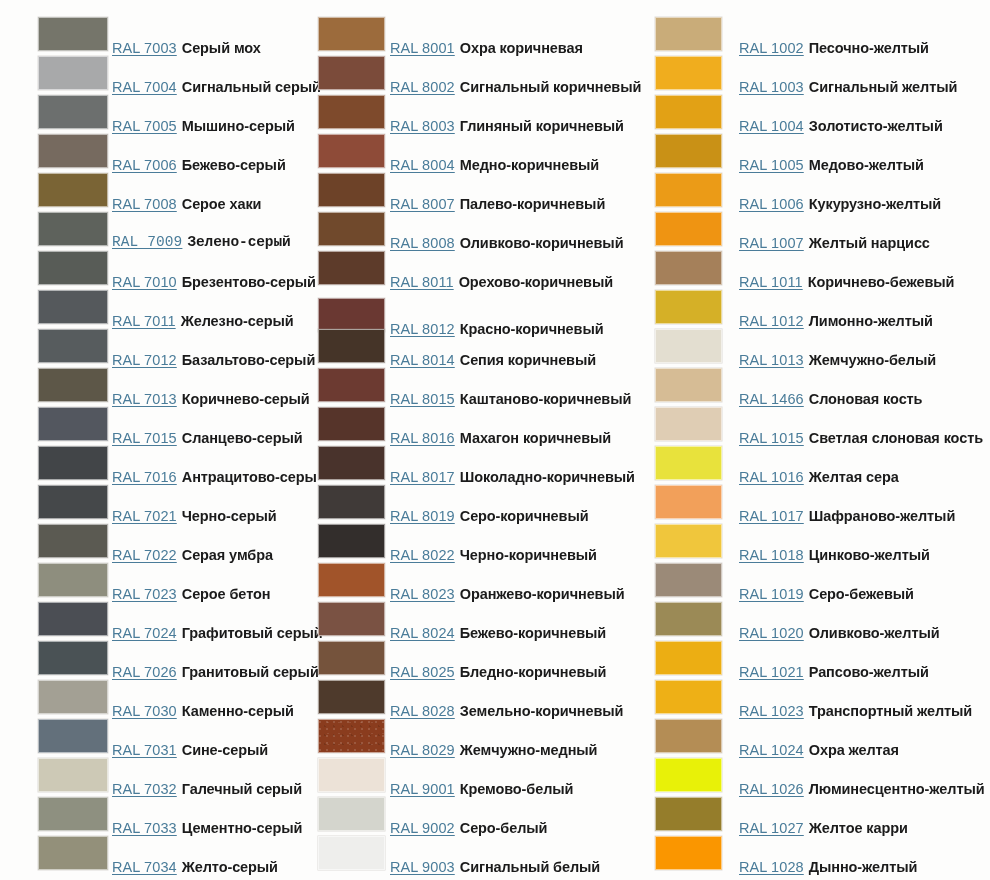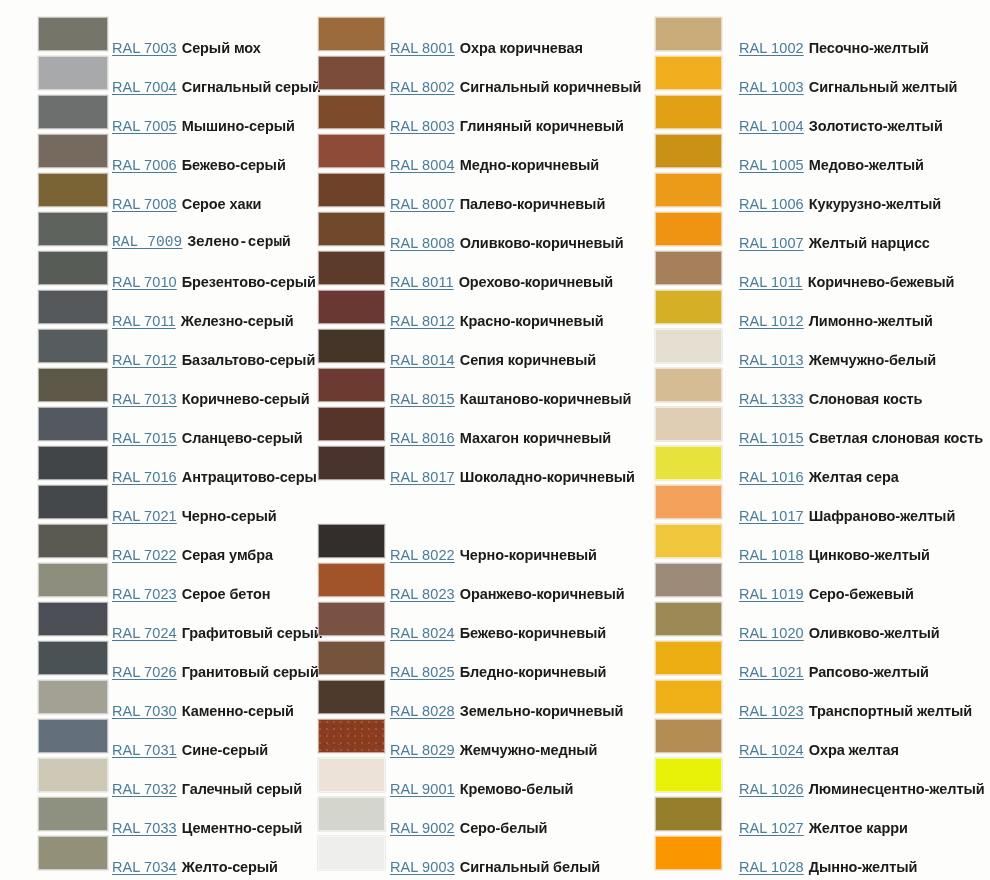--- a/index.html
+++ b/index.html
@@ -202,39 +202,43 @@
         <div class="label"><a class="ral-code" href="#">RAL 8007</a><span class="ral-name">Палево-коричневый</span></div>
       </div>
       <div class="swatch-row" style="top: 212px; height: 39px;">
         <div class="swatch" style="background-color: rgb(112, 73, 44); height: 34px;"></div>
         <div class="label"><a class="ral-code" href="#">RAL 8008</a><span class="ral-name">Оливково-коричневый</span></div>
       </div>
       <div class="swatch-row" style="top: 251px; height: 39px;">
         <div class="swatch" style="background-color: rgb(93, 59, 42); height: 34px;"></div>
         <div class="label"><a class="ral-code" href="#">RAL 8011</a><span class="ral-name">Орехово-коричневый</span></div>
       </div>
-      <div class="swatch-row" style="top: 290px; height: 39px; padding-left: 29px;">
+      <div class="swatch-row" style="top: 298px; height: 39px; padding-left: 29px;">
         <div class="swatch" style="background-color: rgb(106, 56, 50); height: 34px;"></div>
         <div class="label"><a class="ral-code" href="#">RAL 8012</a><span class="ral-name">Красно-коричневый</span></div>
       </div>
       <div class="swatch-row" style="top: 329px; height: 39px;">
         <div class="swatch" style="background-color: rgb(69, 52, 40); height: 34px;"></div>
         <div class="label"><a class="ral-code" href="#">RAL 8014</a><span class="ral-name">Сепия коричневый</span></div>
       </div>
       <div class="swatch-row" style="top: 368px; height: 39px;">
         <div class="swatch" style="background-color: rgb(108, 58, 49); height: 34px;"></div>
         <div class="label"><a class="ral-code" href="#">RAL 8015</a><span class="ral-name">Каштаново-коричневый</span></div>
       </div>
       <div class="swatch-row" style="top: 407px; height: 39px;">
         <div class="swatch" style="background-color: rgb(86, 52, 42); height: 34px;"></div>
         <div class="label"><a class="ral-code" href="#">RAL 8016</a><span class="ral-name">Махагон коричневый</span></div>
       </div>
       <div class="swatch-row" style="top: 446px; height: 39px;">
         <div class="swatch" style="background-color: rgb(73, 51, 44); height: 34px;"></div>
         <div class="label"><a class="ral-code" href="#">RAL 8017</a><span class="ral-name">Шоколадно-коричневый</span></div>
+      </div>
+      <div class="swatch-row" style="top: 485px; height: 39px;">
+        <div class="swatch" style="background-color: rgb(64, 58, 56); height: 34px;"></div>
+        <div class="label"><a class="ral-code" href="#">RAL 8019</a><span class="ral-name">Серо-коричневый</span></div>
       </div>
       <div class="swatch-row" style="top: 524px; height: 39px;">
         <div class="swatch" style="background-color: rgb(51, 46, 44); height: 34px;"></div>
         <div class="label"><a class="ral-code" href="#">RAL 8022</a><span class="ral-name">Черно-коричневый</span></div>
       </div>
       <div class="swatch-row" style="top: 563px; height: 39px;">
         <div class="swatch" style="background-color: rgb(161, 84, 42); height: 34px;"></div>
         <div class="label"><a class="ral-code" href="#">RAL 8023</a><span class="ral-name">Оранжево-коричневый</span></div>
       </div>
       <div class="swatch-row" style="top: 602px; height: 39px;">
@@ -298,21 +302,21 @@
       <div class="swatch-row" style="top: 290px; height: 39px;">
         <div class="swatch" style="background-color: rgb(213, 176, 39); height: 34px;"></div>
         <div class="label"><a class="ral-code" href="#">RAL 1012</a><span class="ral-name">Лимонно-желтый</span></div>
       </div>
       <div class="swatch-row" style="top: 329px; height: 39px;">
         <div class="swatch" style="background-color: rgb(227, 222, 208); height: 34px;"></div>
         <div class="label"><a class="ral-code" href="#">RAL 1013</a><span class="ral-name">Жемчужно-белый</span></div>
       </div>
       <div class="swatch-row" style="top: 368px; height: 39px;">
         <div class="swatch" style="background-color: rgb(214, 188, 149); height: 34px;"></div>
-        <div class="label"><a class="ral-code" href="#">RAL 1333</a><span class="ral-name">Слоновая кость</span></div>
+        <div class="label"><a class="ral-code" href="#">RAL 1466</a><span class="ral-name">Слоновая кость</span></div>
       </div>
       <div class="swatch-row" style="top: 407px; height: 39px;">
         <div class="swatch" style="background-color: rgb(223, 205, 180); height: 34px;"></div>
         <div class="label"><a class="ral-code" href="#">RAL 1015</a><span class="ral-name">Светлая слоновая кость</span></div>
       </div>
       <div class="swatch-row" style="top: 446px; height: 39px;">
         <div class="swatch" style="background-color: rgb(232, 226, 60); height: 34px;"></div>
         <div class="label"><a class="ral-code" href="#">RAL 1016</a><span class="ral-name">Желтая сера</span></div>
       </div>
       <div class="swatch-row" style="top: 485px; height: 39px;">

